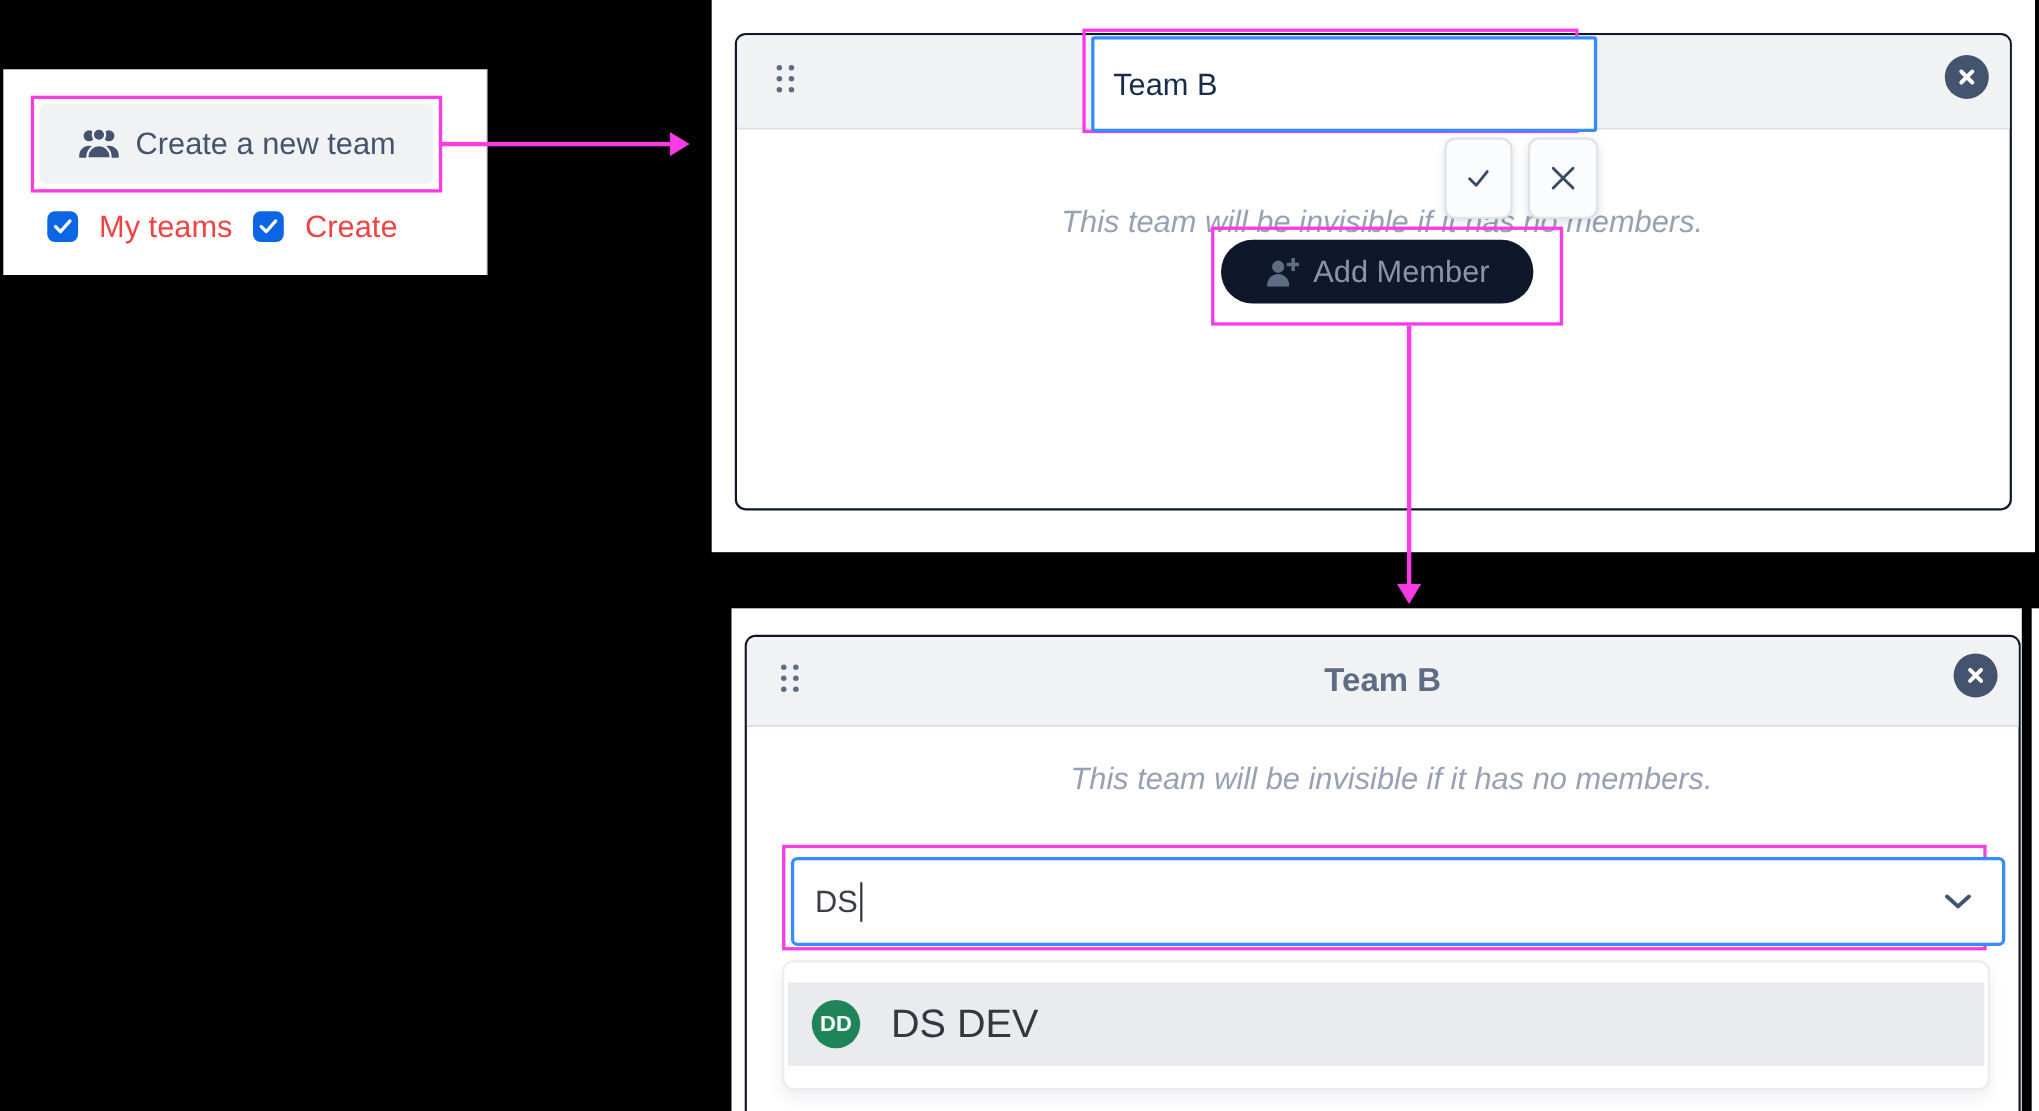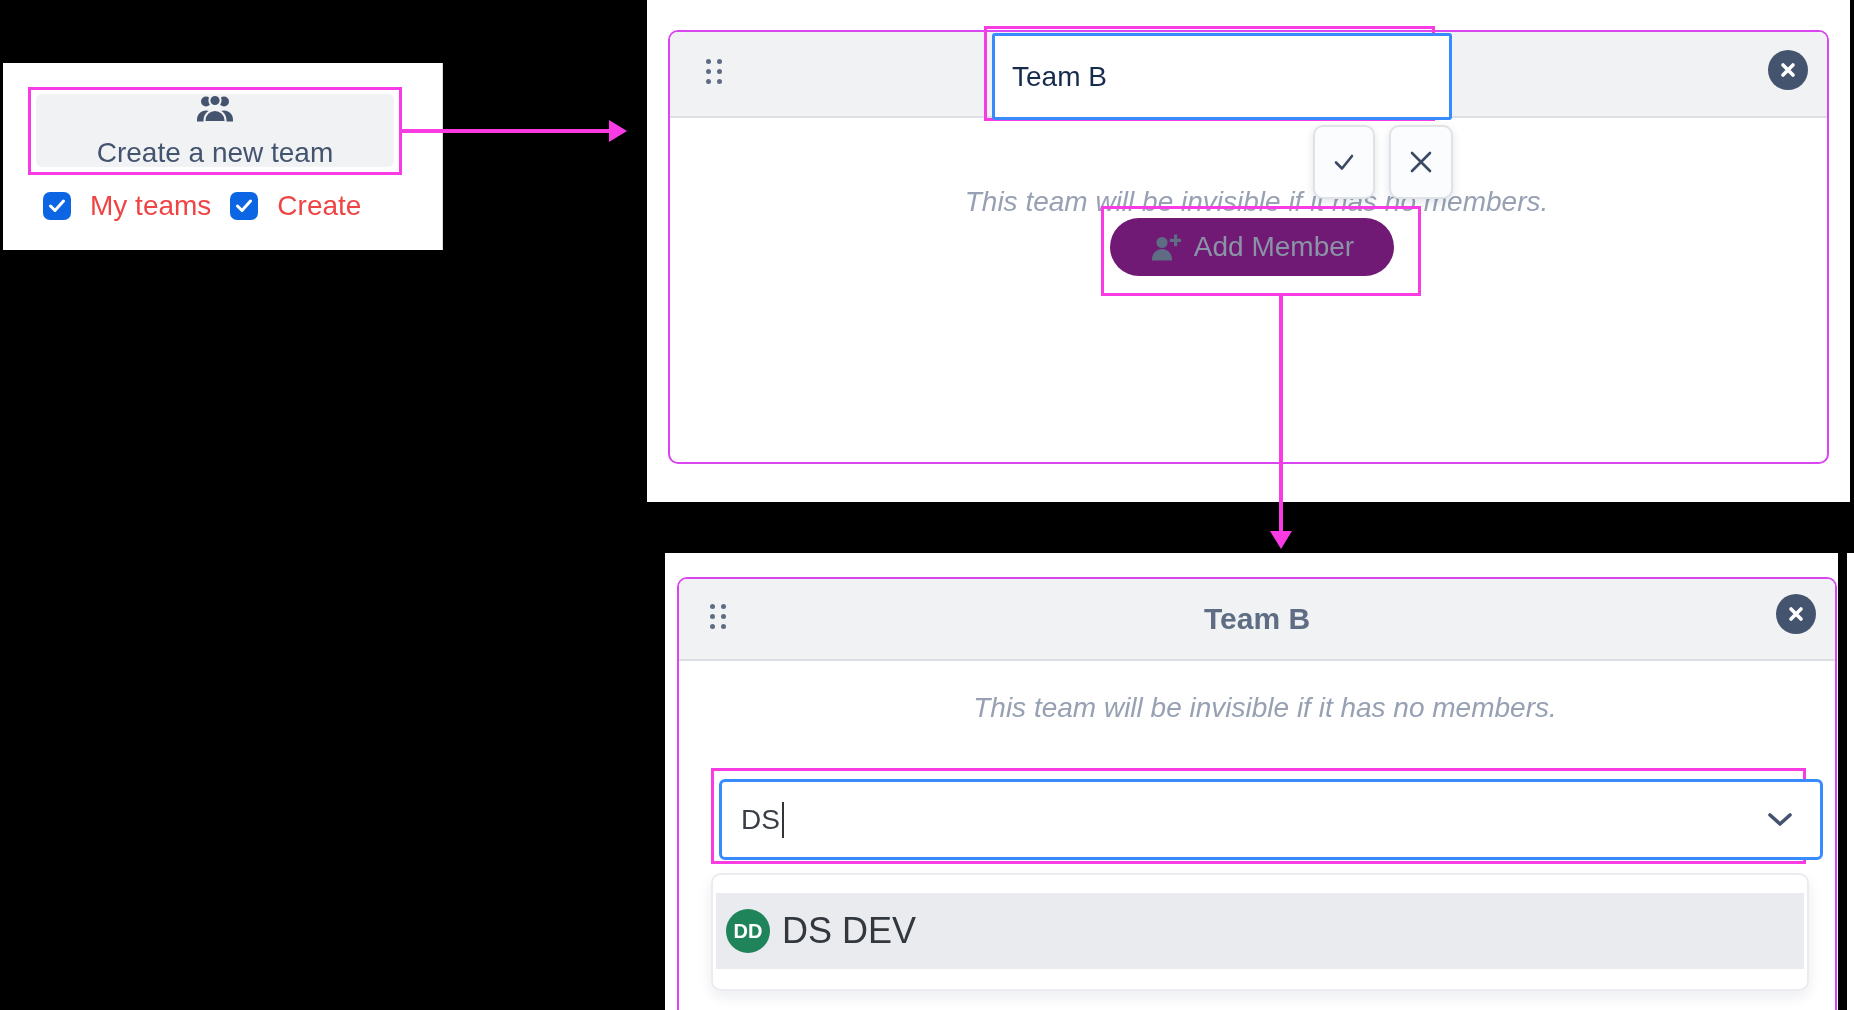--- a/index.html
+++ b/index.html
@@ -5,38 +5,38 @@
   html,body{margin:0;padding:0;background:#000;}
   .canvas{position:relative;width:1854px;height:1010px;background:#000;overflow:hidden;
           font-family:"Liberation Sans",sans-serif;-webkit-font-smoothing:antialiased;}
   .abs{position:absolute;box-sizing:border-box;}
 
   
   .left-panel{left:3px;top:63px;width:440px;height:187px;background:#fff;border-right:1px solid #d9d9d9;}
   .hl-box{position:absolute;border:3px solid #F93BE4;box-sizing:border-box;}
   .create-hl{left:25px;top:24px;width:374px;height:88px;}
   .create-btn{position:absolute;left:33px;top:31px;width:358px;height:73px;background:#F1F2F4;
-              border-radius:6px;display:flex;align-items:center;justify-content:center;gap:13px;cursor:pointer;flex-direction:column;}
+              border-radius:6px;display:flex;align-items:center;justify-content:center;gap:13px;cursor:pointer;}
   .create-label{font-size:28px;color:#44546F;}
   .filters{position:absolute;left:40px;top:126px;height:34px;display:flex;align-items:center;gap:19px;}
   .cb{width:28px;height:28px;border-radius:7px;background:#0C66E4;display:flex;align-items:center;justify-content:center;flex:0 0 auto;}
   .cb-label{font-size:28px;color:#ef4444;}
 
   
   .arrow{background:#F93BE4;}
   .arr1-line{left:400px;top:129px;width:211px;height:4px;}
   .arr1-head{left:609px;top:120px;width:0;height:0;background:none;
              border-left:18px solid #F93BE4;border-top:11px solid transparent;border-bottom:11px solid transparent;}
   .arr2-line{left:1279px;top:296px;width:4px;height:236px;}
   .arr2-head{left:1270px;top:531px;width:0;height:0;background:none;
              border-top:18px solid #F93BE4;border-left:11px solid transparent;border-right:11px solid transparent;}
 
   
   .wrap{background:#fff;}
-  .card{position:absolute;background:#fff;border:2px solid #d946ef;border-radius:10px;}
+  .card{position:absolute;background:#fff;border:2px solid #0f172a;border-radius:10px;}
   .card-header{position:absolute;left:0;top:0;right:0;background:#F1F2F4;
                border-bottom:2px solid #DCDFE4;border-radius:8px 8px 0 0;}
   .dots{position:absolute;display:grid;grid-template-columns:5px 5px;grid-auto-rows:5px;gap:5px 6px;cursor:grab;}
   .dots span{width:5px;height:5px;border-radius:50%;background:#5E6C84;}
   .close-btn{position:absolute;width:40px;height:40px;border-radius:50%;background:#44546F;
              display:flex;align-items:center;justify-content:center;cursor:pointer;}
   .msg{position:absolute;left:16px;right:0;text-align:center;font-style:italic;font-size:28px;color:#97A1B3;}
   .focus-input{position:absolute;background:#fff;border:3px solid #388BFF;display:flex;align-items:center;
                font-size:28px;color:#172B4D;}
 
@@ -48,40 +48,40 @@
   .name-hl{left:314px;top:-6px;width:451px;height:95px;}
   .name-input{left:322px;top:1px;width:437px;height:81px;border-radius:3px;padding-left:17px;}
   .top-close{left:1098px;top:18px;}
   .top-msg{top:154px;}
   .mini-btn{position:absolute;width:58px;height:70px;background:#FBFCFD;border:2px solid #DFE2E7;
             border-radius:10px;box-shadow:0 3px 8px rgba(9,30,66,.12);
             display:flex;align-items:center;justify-content:center;cursor:pointer;}
   .confirm-btn{left:643px;top:93px;}
   .cancel-btn{left:719px;top:93px;width:60px;}
   .add-hl{left:431px;top:174px;width:320px;height:90px;}
-  .add-btn{position:absolute;left:440px;top:186px;width:284px;height:58px;background:#701a75;border-radius:29px;
+  .add-btn{position:absolute;left:440px;top:186px;width:284px;height:58px;background:#0f172a;border-radius:29px;
            display:flex;align-items:center;justify-content:center;gap:13px;cursor:pointer;}
   .add-label{font-size:28px;color:#8A94A6;}
 
   
   .bot-wrap{left:665px;top:553px;width:1173px;height:457px;overflow:hidden;}
   .bot-card{left:12px;top:24px;width:1156px;height:450px;border-radius:10px 10px 0 0;}
   .bot-header{height:80px;display:flex;align-items:center;justify-content:center;}
   .bot-title{font-size:30px;font-weight:bold;color:#5E6C84;}
   .bot-dots{left:31px;top:25px;}
   .bot-close{left:1097px;top:15px;}
   .bot-msg{top:113px;}
   .member-hl{left:32px;top:189px;width:1095px;height:96px;}
   .member-input{left:40px;top:200px;width:1079px;height:75px;border-radius:6px;padding-left:19px;color:#3A3F47;}
   .caret{display:inline-block;width:2.5px;height:36px;background:#30343B;margin-left:2px;}
   .chevron{position:absolute;right:26px;top:50%;transform:translateY(-50%);display:flex;cursor:pointer;}
   .dropdown{position:absolute;left:32px;top:294px;width:1094px;height:114px;background:#fff;
             border:2px solid #EBECF0;border-radius:10px;box-shadow:0 6px 14px rgba(9,30,66,.08);}
   .dd-item{position:absolute;left:3px;right:3px;top:18px;height:76px;background:#E9EBEF;
-           display:flex;align-items:center;padding-left:10px;gap:12px;cursor:pointer;}
+           display:flex;align-items:center;padding-left:22px;gap:28px;cursor:pointer;}
   .avatar{width:44px;height:44px;border-radius:50%;background:#1F845A;color:#fff;font-weight:bold;
           font-size:20px;display:flex;align-items:center;justify-content:center;flex:0 0 auto;}
   .dd-label{font-size:36px;color:#33373E;}
 
   .edge-sliver{left:1847px;top:553px;width:7px;height:457px;background:#fff;}
 </style>
 </head>
 <body>
 
 <div class="canvas">

